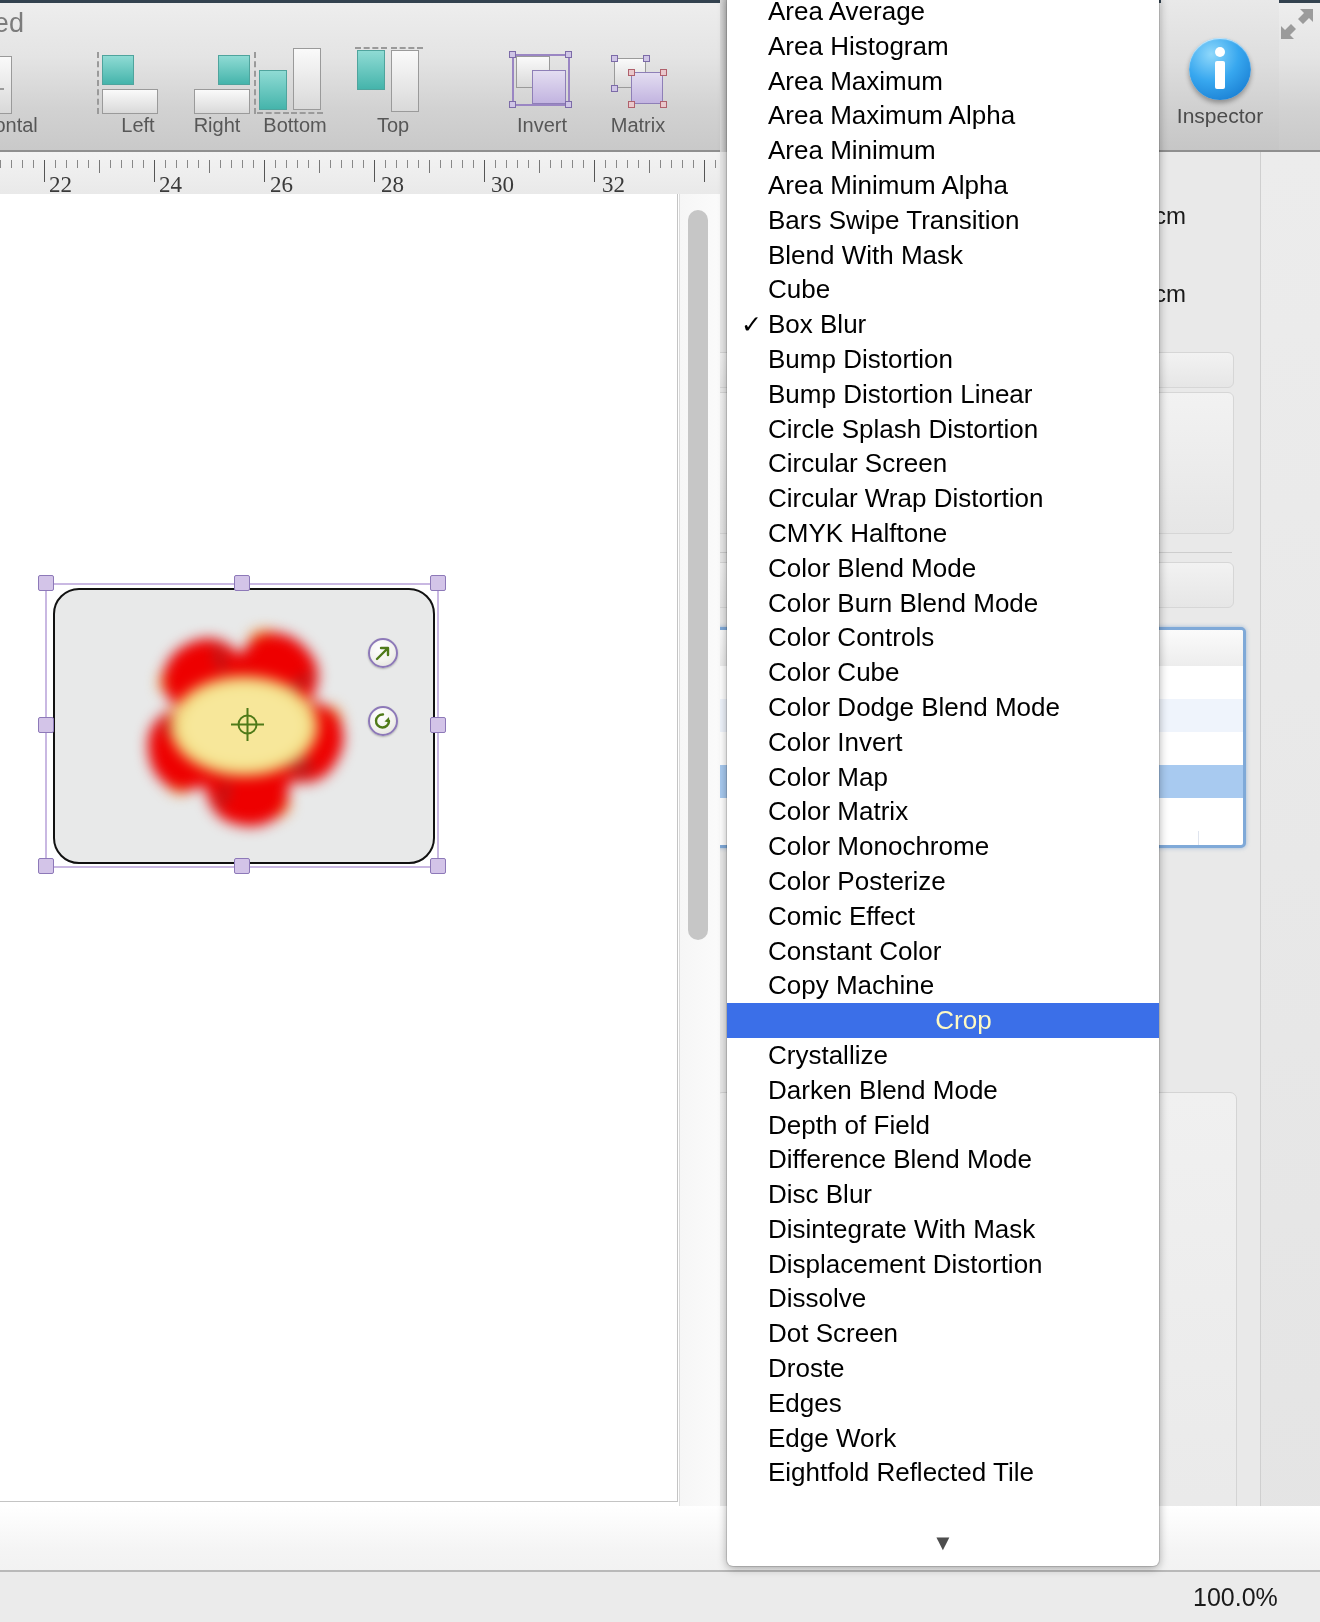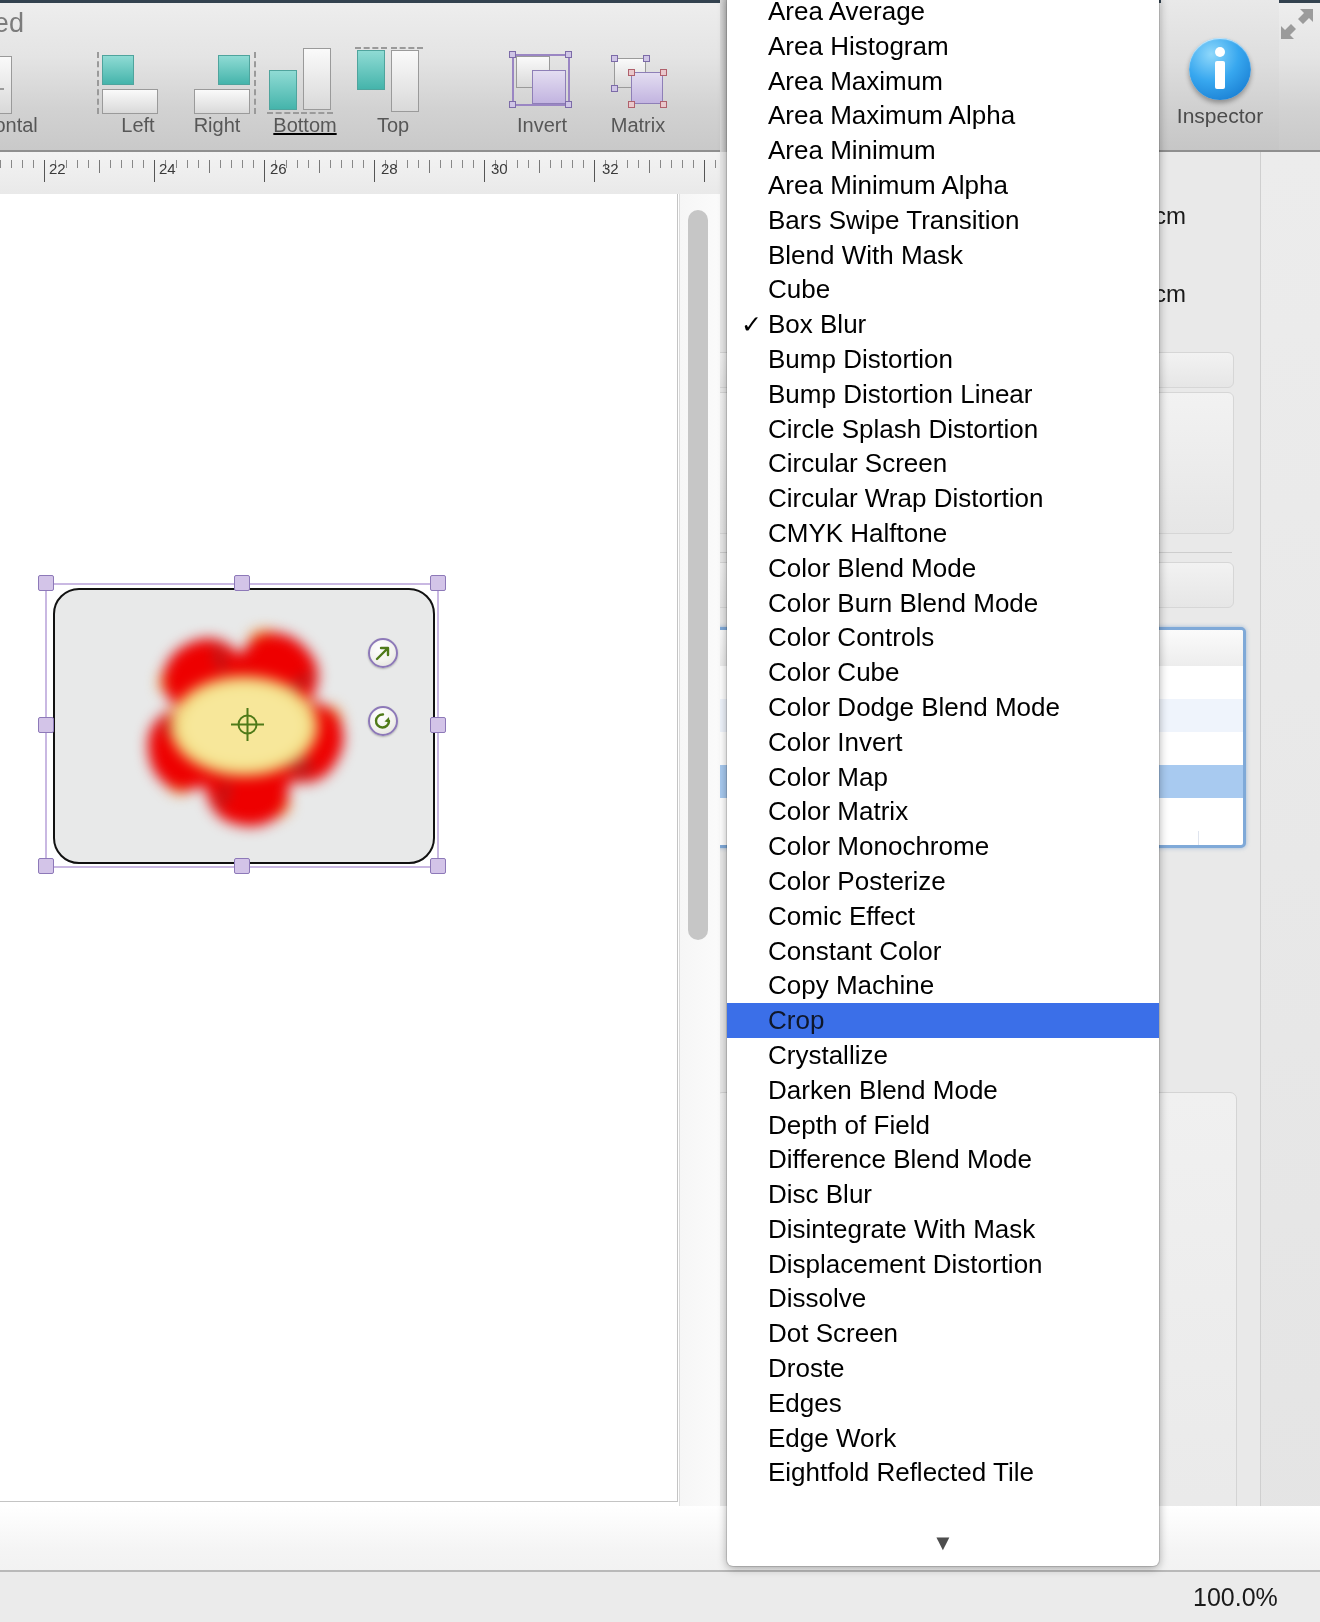--- a/index.html
+++ b/index.html
@@ -112,21 +112,21 @@
     left: 0; top: 152px;
     width: 720px; height: 42px;
     background: linear-gradient(to bottom,#f3f3f3,#e9e9e9);
     border-bottom: 1px solid #a8a8a8;
     overflow: hidden;
   }
   .tick-major { position:absolute; top:8px; width:1px; height:22px; background:#555; }
   .tick-minor { position:absolute; top:8px; width:1px; height:8px; background:#888; }
   .tick-mid   { position:absolute; top:8px; width:1px; height:13px; background:#777; }
   .ruler-num {
-    position:absolute; top:8px; font-size:15px; color:#3a3a3a;
+    position:absolute; top:20px; font-size:23px; color:#3a3a3a;font-family:Liberation Serif, serif;
   }
 
   
   #canvas-area {
     position:absolute; left:0; top:194px;
     width:720px; height:1312px;
     background:#ffffff;
     overflow:hidden;
   }
   #canvas-page {
@@ -247,21 +247,22 @@
     height:34.8px;
     line-height:34.8px;
     font-size:26px;
     color:#000000;
     padding-left:41px;
     white-space:nowrap;
     box-sizing:border-box;
   }
   .menu-item.selected {
     background:#3b6fe8;
-    color:#0f172a;
+    color:#fef9c3;
+    text-align:center;
   }
   .menu-check {
     position:absolute;
     left:14px; top:0;
     font-size:25px;
     line-height:34.8px;
   }
   #menu-scroll-down {
     position:absolute; left:0; bottom:4px;
     width:432px; height:30px;
@@ -305,21 +306,21 @@
 
   <div class="tool-item" style="left:169px;">
     <div class="tool-glyph">
       <div class="dline" style="left:85px; top:8px; height:62px;"></div>
       <div class="bx teal" style="left:49px; top:11px; width:32px; height:30px;"></div>
       <div class="bx grey" style="left:25px; top:45px; width:56px; height:25px;"></div>
     </div>
     <div class="tool-label">Right</div>
   </div>
 
-  <div class="tool-item" style="left:257px;text-decoration:underline;">
+  <div class="tool-item" style="left:247px;">
     <div class="tool-glyph">
       <div class="bx grey" style="left:46px; top:4px; width:28px; height:62px;"></div>
       <div class="bx teal" style="left:12px; top:26px; width:28px; height:40px;"></div>
       <div class="dlineh" style="left:10px; top:68px; width:32px;"></div>
       <div class="dlineh" style="left:44px; top:68px; width:32px;"></div>
     </div>
     <div class="tool-label">Bottom</div>
   </div>
 
   <div class="tool-item" style="left:345px;">

